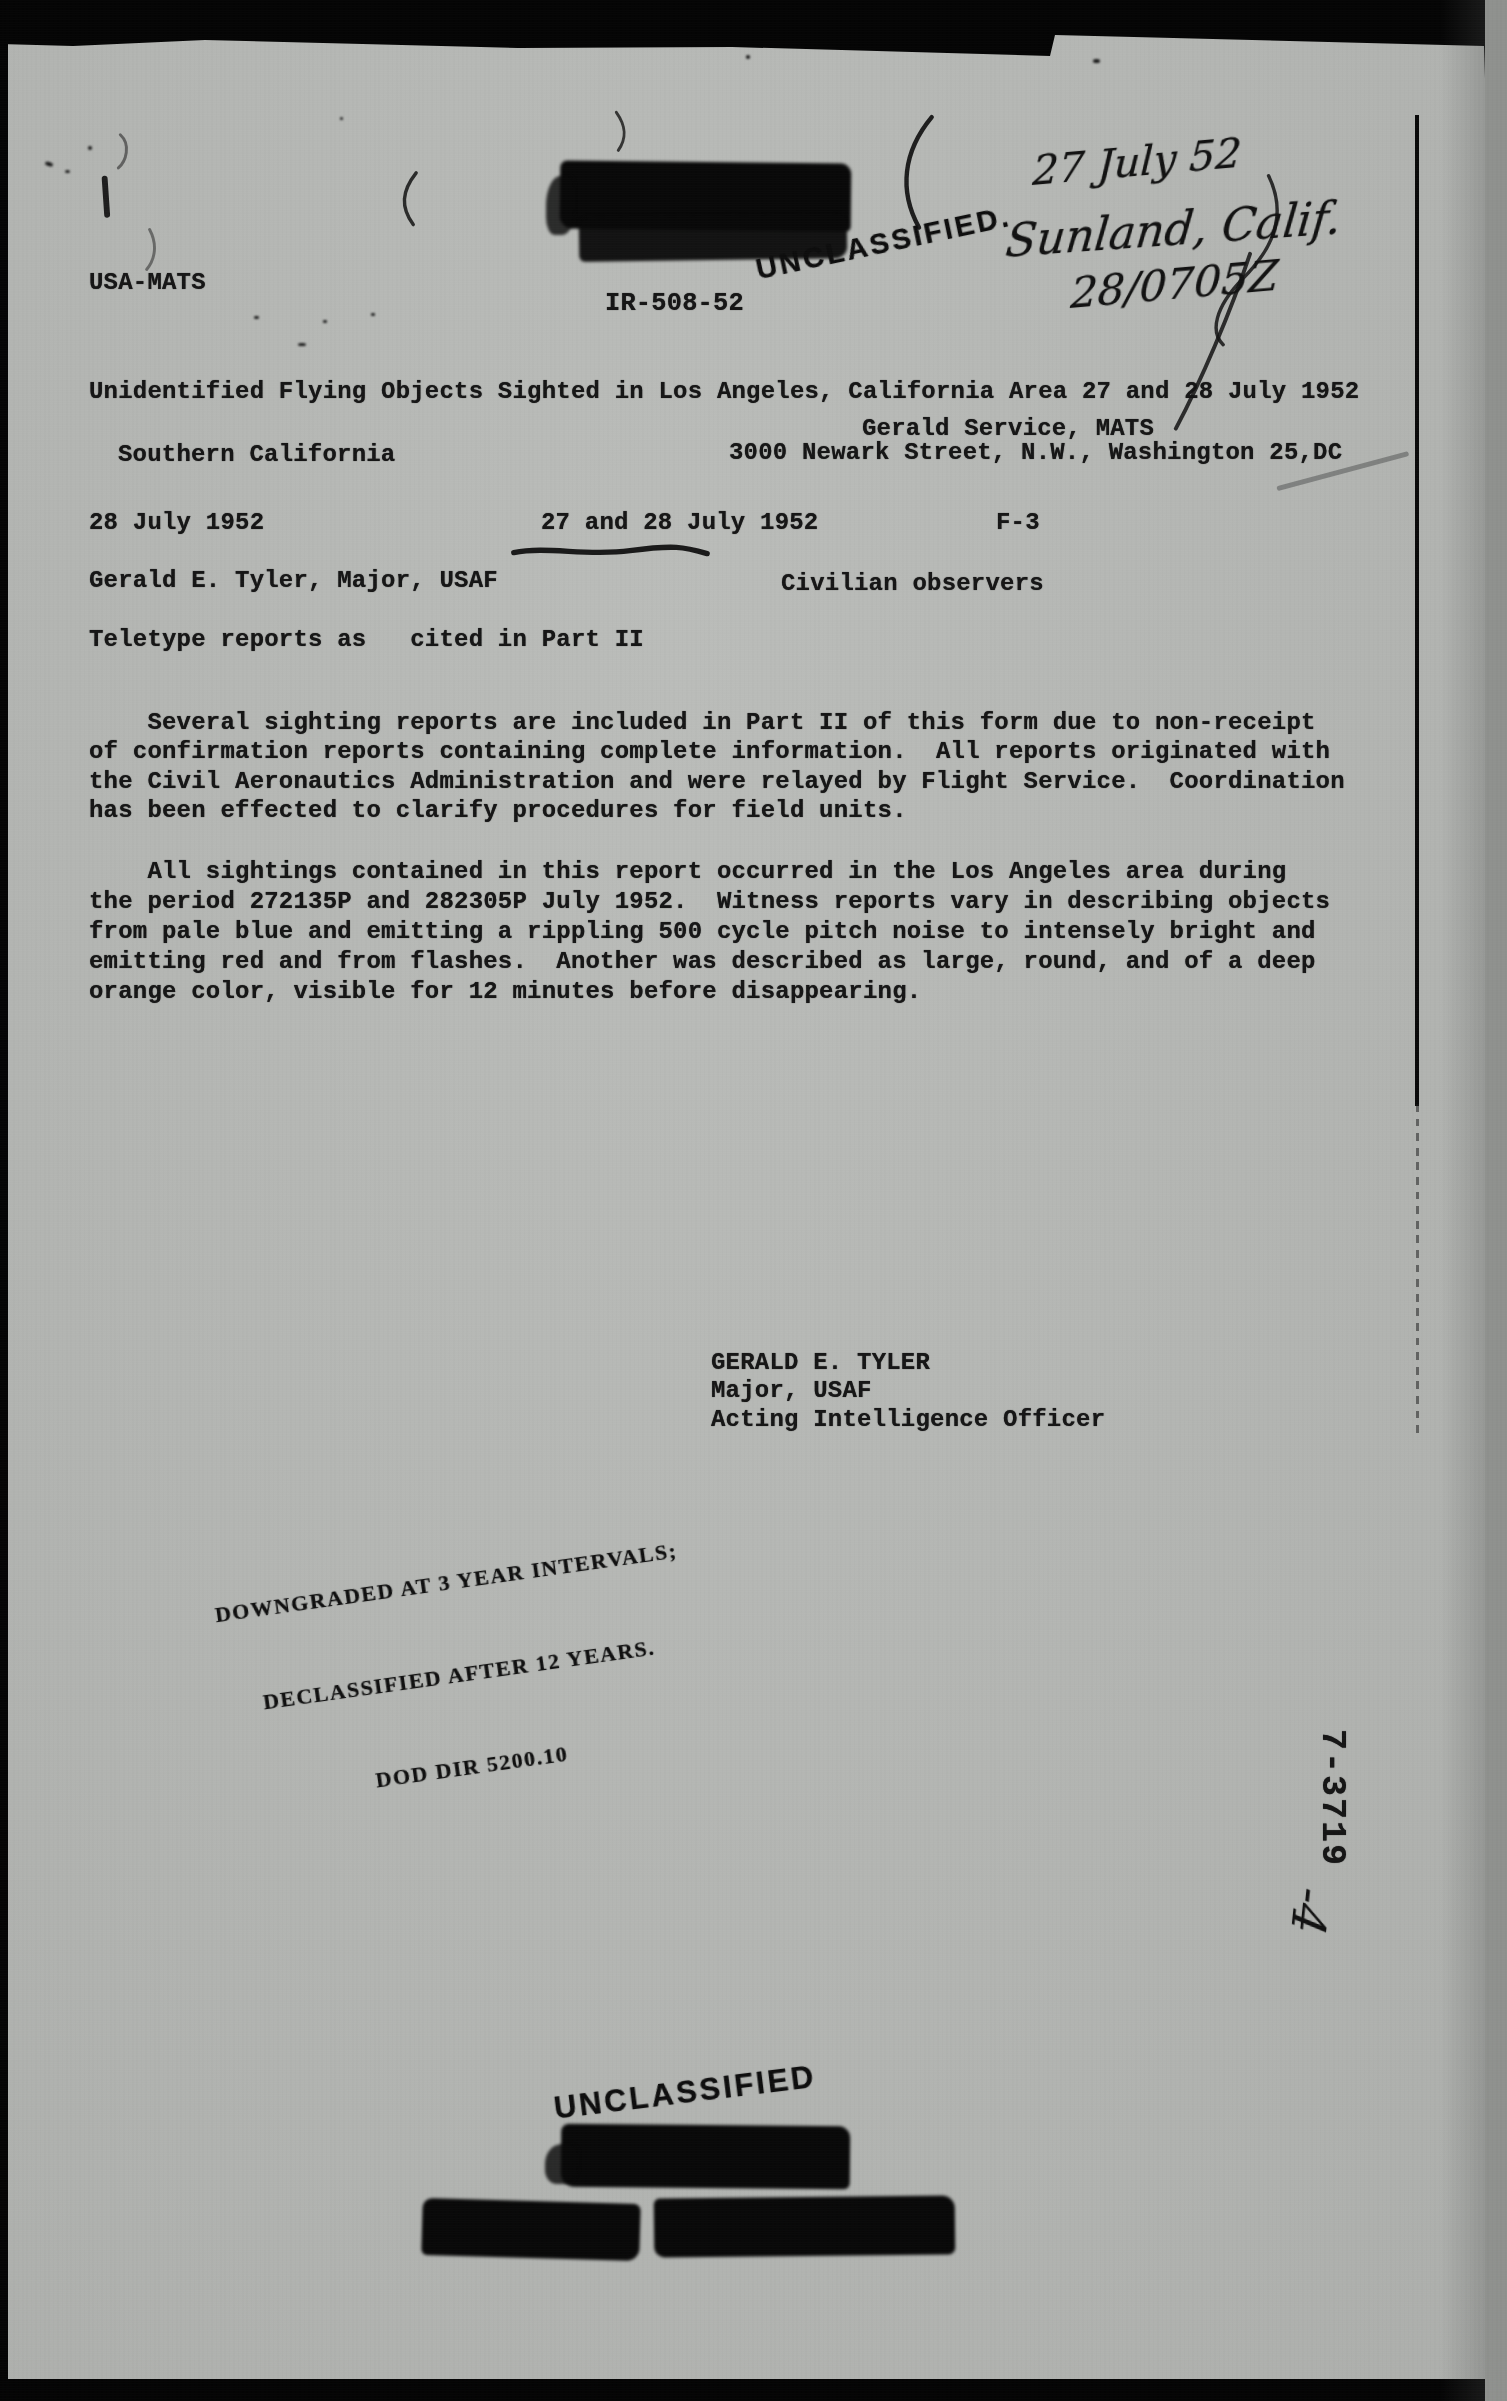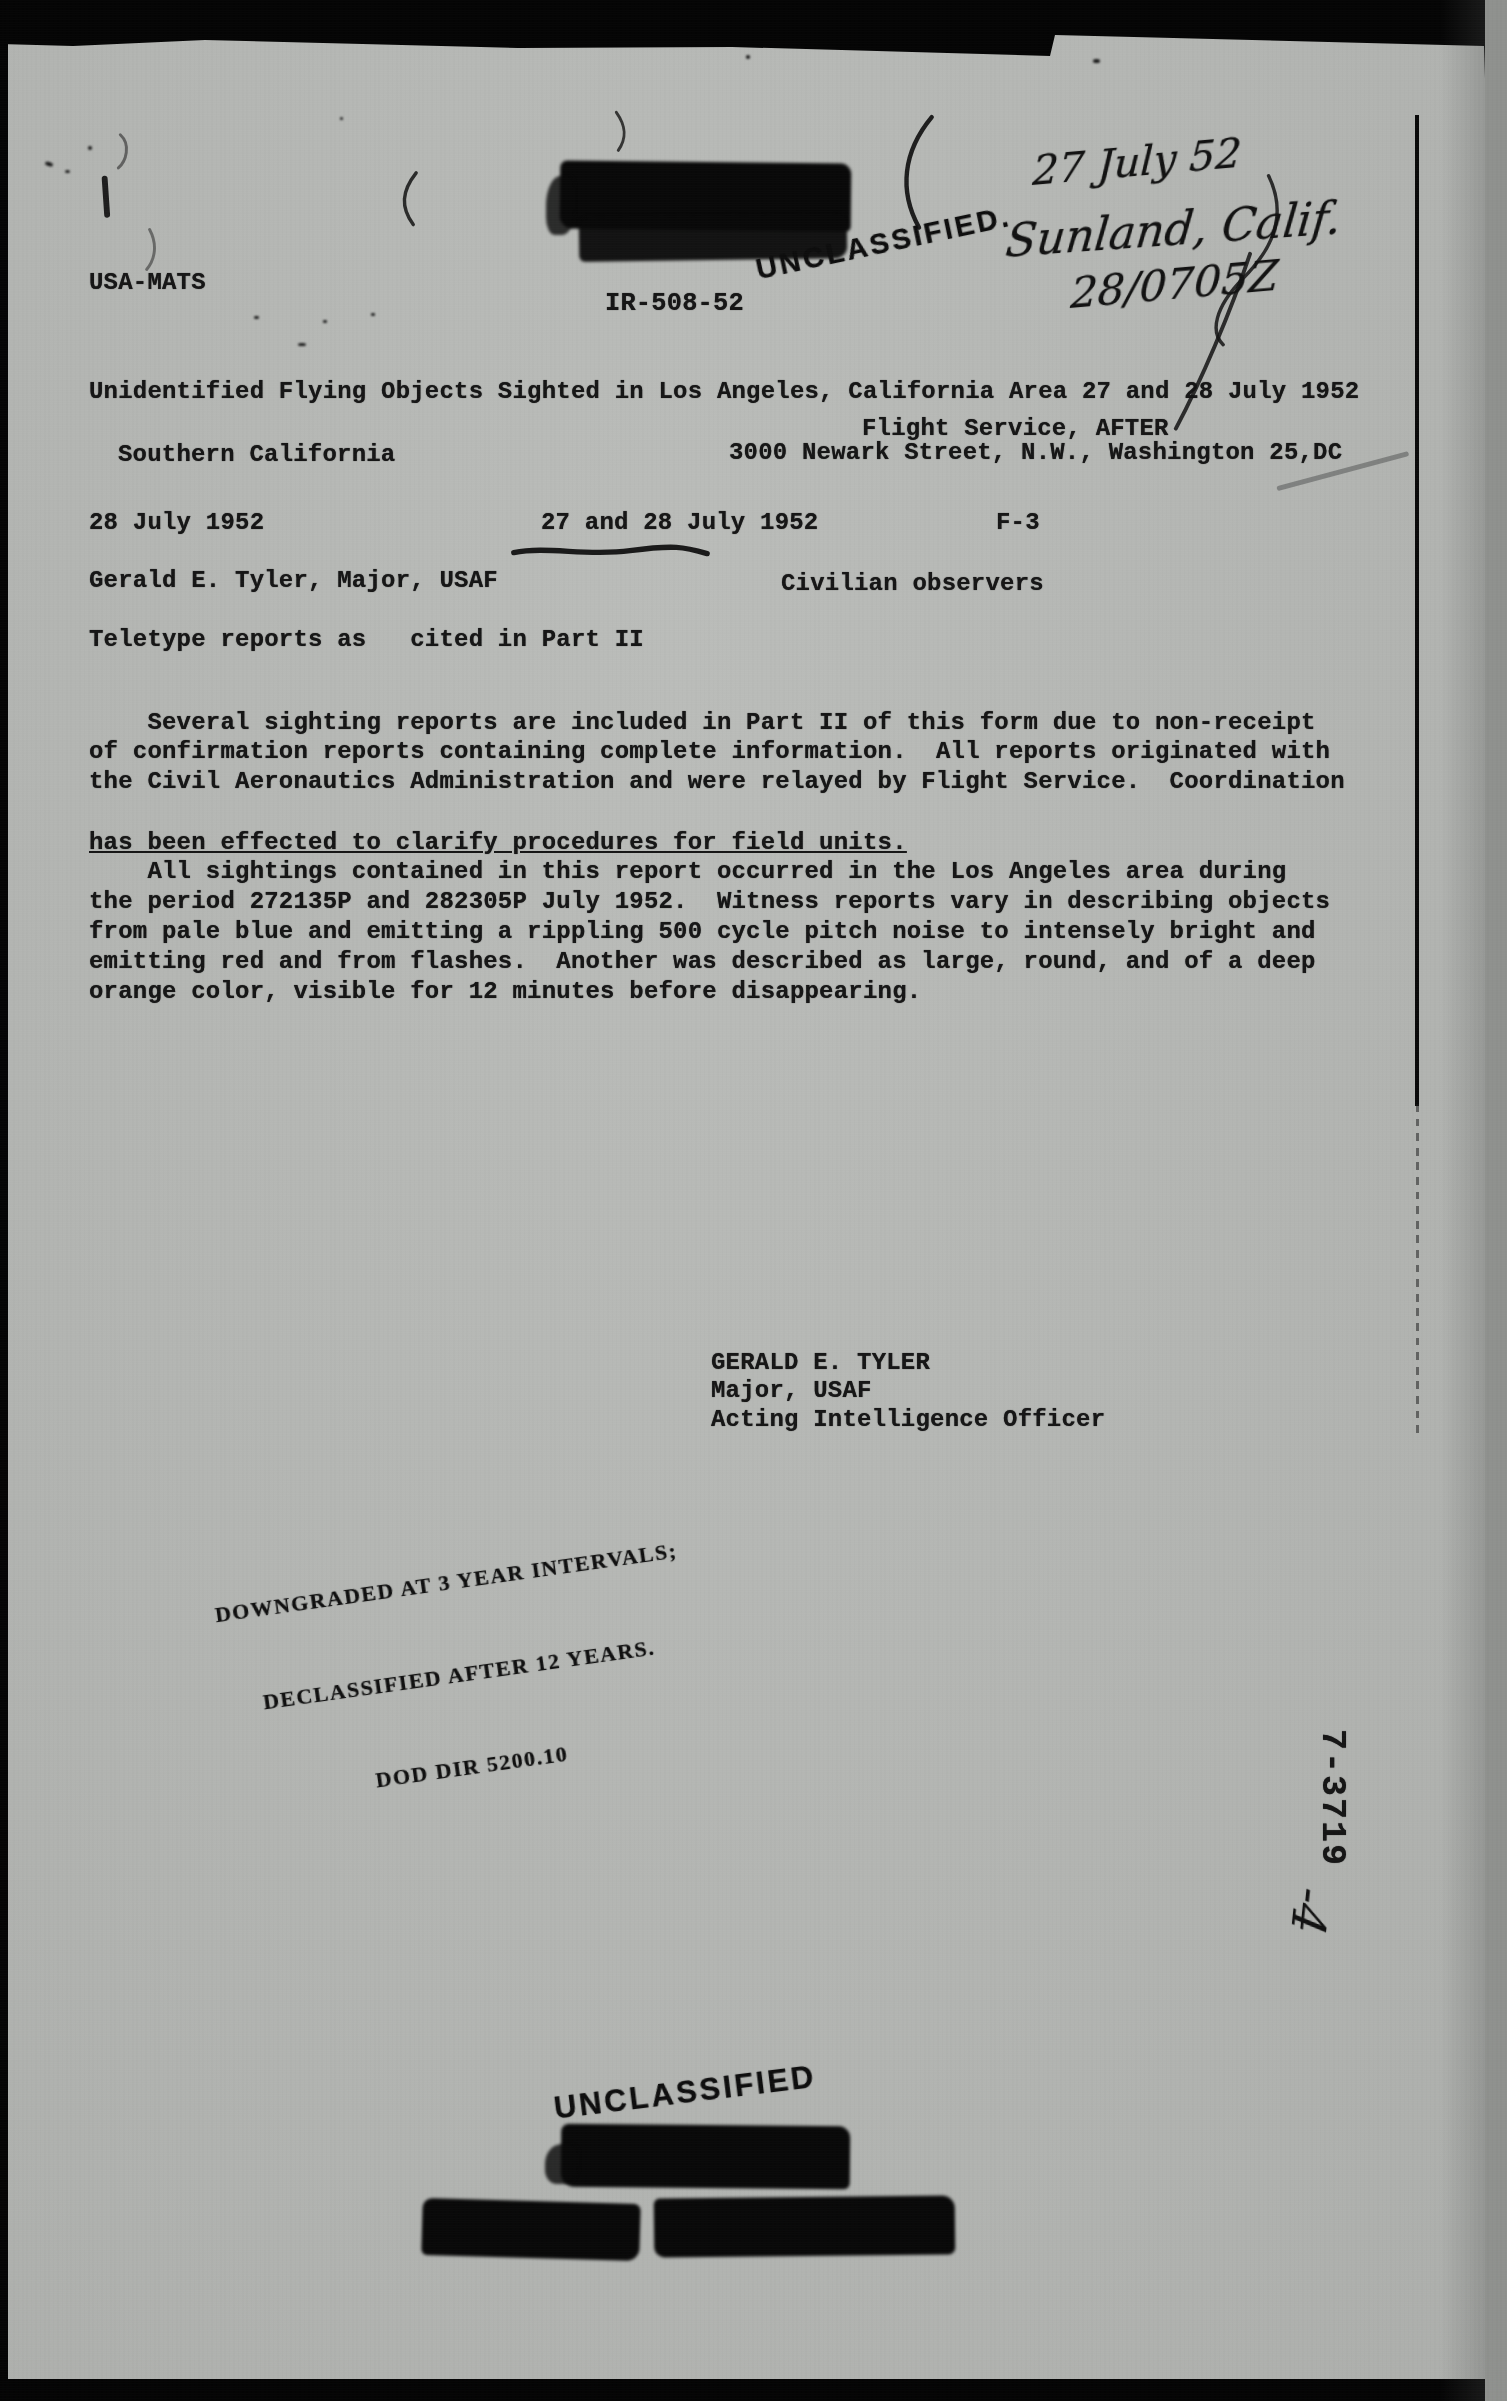--- a/index.html
+++ b/index.html
@@ -74,38 +74,38 @@
   <div class="stampword" style="left:753px;top:254px;font-size:29px;transform:rotate(-12deg);">UNCLASSIFIED.</div>
 
   <div class="type" style="left:89px;top:268px;">USA-MATS</div>
   <div class="type" style="left:605px;top:289px;font-size:25.4px;">IR-508-52</div>
 
   <div class="hand" style="left:1034px;top:147px;font-size:41px;transform:rotate(-5deg) skewX(-8deg);">27 July 52</div>
   <div class="hand" style="left:1009px;top:214px;font-size:45px;transform:rotate(-4deg) skewX(-10deg);">Sunland, Calif.</div>
   <div class="hand" style="left:1072px;top:268px;font-size:43px;transform:rotate(-5deg) skewX(-8deg);">28/0705Z</div>
 
   <div class="type" style="left:89px;top:377px;">Unidentified Flying Objects Sighted in Los Angeles, California Area 27 and 28 July 1952</div>
-  <div class="type" style="left:862px;top:414px;">Flight Service, AFTER</div>
+  <div class="type" style="left:862px;top:414px;">Gerald Service, MATS</div>
   <div class="type" style="left:89px;top:440px;margin-left:29px;">Southern California</div>
   <div class="type" style="left:729px;top:438px;">3000 Newark Street, N.W., Washington 25,DC</div>
 
   <div class="type" style="left:89px;top:508px;">28 July 1952</div>
   <div class="type" style="left:541px;top:508px;">27 and 28 July 1952</div>
   <div class="type" style="left:996px;top:508px;">F-3</div>
 
   <div class="type" style="left:89px;top:566px;">Gerald E. Tyler, Major, USAF</div>
   <div class="type" style="left:781px;top:569px;">Civilian observers</div>
 
   <div class="type" style="left:89px;top:625px;">Teletype reports as   cited in Part II</div>
 
   <div>
     <div class="type" style="left:89px;top:708px;">    Several sighting reports are included in Part II of this form due to non-receipt</div>
     <div class="type" style="left:89px;top:737px;">of confirmation reports containing complete information.  All reports originated with</div>
     <div class="type" style="left:89px;top:767px;">the Civil Aeronautics Administration and were relayed by Flight Service.  Coordination</div>
-    <div class="type" style="left:89px;top:828px;text-decoration:underline;">has been effected to clarify procedures for field units.</div>
+    <div class="type" style="left:89px;top:796px;">has been effected to clarify procedures for field units.</div>
   </div>
 
   <div>
     <div class="type" style="left:89px;top:857px;">    All sightings contained in this report occurred in the Los Angeles area during</div>
     <div class="type" style="left:89px;top:887px;">the period 272135P and 282305P July 1952.  Witness reports vary in describing objects</div>
     <div class="type" style="left:89px;top:917px;">from pale blue and emitting a rippling 500 cycle pitch noise to intensely bright and</div>
     <div class="type" style="left:89px;top:947px;">emitting red and from flashes.  Another was described as large, round, and of a deep</div>
     <div class="type" style="left:89px;top:977px;">orange color, visible for 12 minutes before disappearing.</div>
   </div>
 

